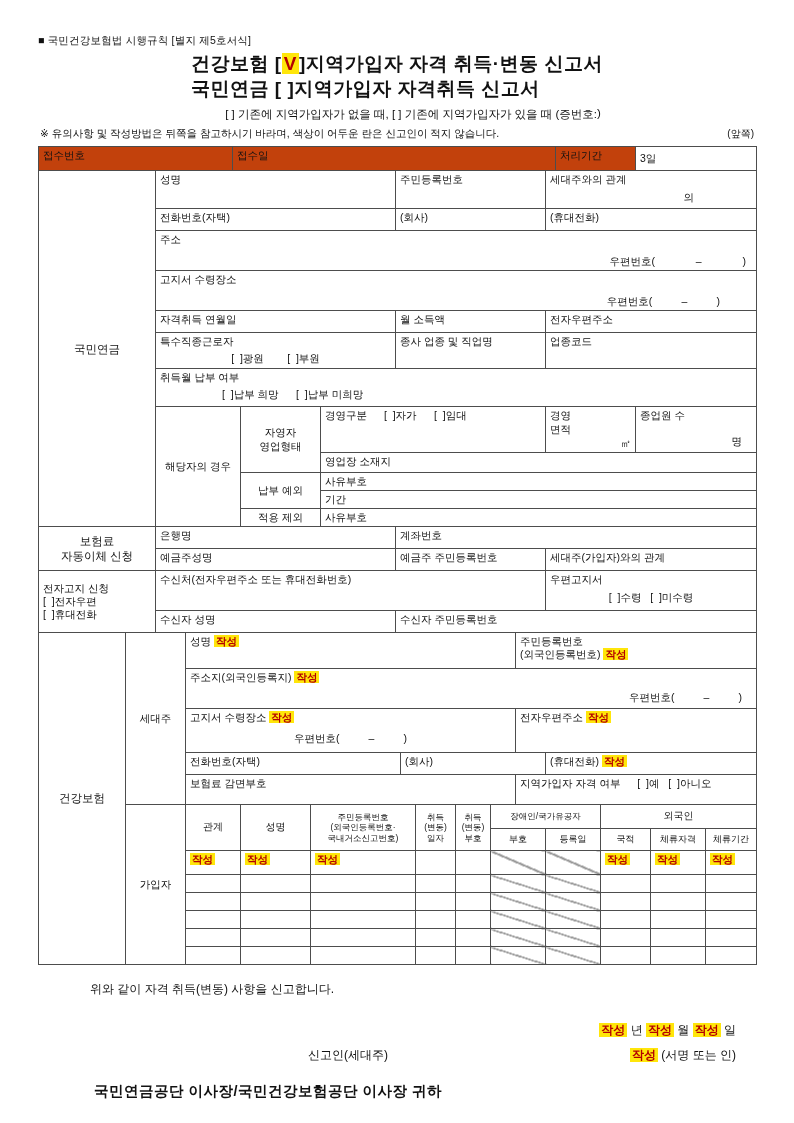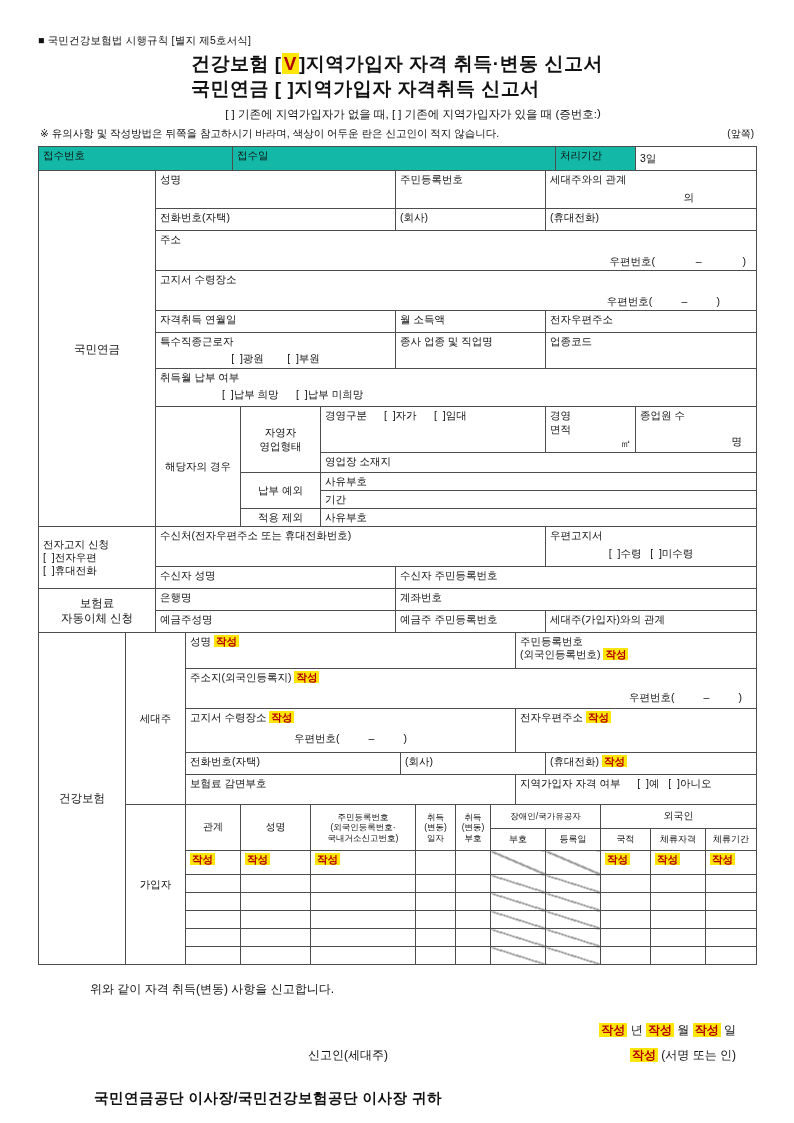--- a/index.html
+++ b/index.html
@@ -14,35 +14,35 @@
   .subtitle { display:flex; justify-content:center; font-size:11.5px; margin-top:6px; padding:0 18px 0 50px; }
   .noteline { display:flex; justify-content:space-between; font-size:10.5px; margin-top:5px; padding:0 2px; }
   .noteline .front { font-size:10px; }
   table { border-collapse:collapse; table-layout:fixed; width:718px; }
   table.joined { margin-top:-1px; }
   td { border:1px solid #4d4d4d; font-size:10.5px; vertical-align:top; padding:2px 4px; overflow:hidden; line-height:1.25; }
   td.sec { vertical-align:middle; text-align:center; font-size:11.5px; }
   td.secl { vertical-align:middle; font-size:10.5px; }
   td.hdr { vertical-align:middle; text-align:center; font-size:9px; padding:1px 1px; }
   td.hdr.tiny { font-size:8.5px; }
-  .shade { background:#14b8a6; }
+  .shade { background:#c2410c; }
   .pre { white-space:pre; }
   .prel { white-space:pre-line; }
   .r { text-align:right; }
   .c { text-align:center; }
   .diag { background-image:linear-gradient(to top right, transparent 47.5%, #999 47.5%, #999 52.5%, transparent 52.5%); }
   .zips { font-size:10.5px; }
   .opt { cursor:default; }
   .footer { width:718px; margin-top:16px; font-size:12px; }
   .declare { padding-left:52px; font-size:12px; }
   .dateline { text-align:right; padding-right:20px; margin-top:24px; font-size:12px; }
   .signline { position:relative; height:22px; margin-top:8px; font-size:12px; }
   .signline .who { position:absolute; left:270px; top:0; }
   .signline .sig { position:absolute; right:20px; top:0; }
-  .addressee { font-size:14.5px; font-weight:bold; padding-left:56px; margin-top:20px; letter-spacing:0.5px; }
+  .addressee { font-size:14.5px; font-weight:bold; padding-left:56px; margin-top:13px; letter-spacing:0.5px; }
   .graybar { width:718px; height:12px; background:#a6a6a6; margin-top:28px; }
 </style>
 </head>
 <body>
 
 <div class="page">
 
   <div class="reg">■ 국민건강보험법 시행규칙 [별지 제5호서식]</div>
 
   <div class="titles">
@@ -171,57 +171,57 @@
     </table>
 
   <table class="joined">
     <colgroup>
         <col style="width:117px">
         <col style="width:240px">
         <col style="width:150px">
         <col style="width:211px">
       </colgroup>
     <tbody>
-        <tr style="height:40px">
-      <td class="secl" rowspan="2">
-        <div>전자고지 신청</div>
-        <div class="pre opt">[  ]전자우편</div>
-        <div class="pre opt">[  ]휴대전화</div>
-      </td>
-      <td colspan="2">수신처(전자우편주소 또는 휴대전화번호)</td>
-      <td>
-        <div>우편고지서</div>
-        <div class="c pre opt" style="margin-top:5px">[  ]수령   [  ]미수령</div>
-      </td>
-    </tr>
-    <tr style="height:22px">
-      <td>수신자 성명</td>
-      <td colspan="2">수신자 주민등록번호</td>
+        <tr style="height:22px">
+      <td class="sec prel" rowspan="2">보험료
+자동이체 신청</td>
+      <td>은행명</td>
+      <td colspan="2">계좌번호</td>
+    </tr>
+    <tr style="height:22px">
+      <td>예금주성명</td>
+      <td>예금주 주민등록번호</td>
+      <td>세대주(가입자)와의 관계</td>
     </tr>
   </tbody>
     </table>
 
   <table class="joined">
     <colgroup>
         <col style="width:117px">
         <col style="width:240px">
         <col style="width:150px">
         <col style="width:211px">
       </colgroup>
     <tbody>
-        <tr style="height:22px">
-      <td class="sec prel" rowspan="2">보험료
-자동이체 신청</td>
-      <td>은행명</td>
-      <td colspan="2">계좌번호</td>
-    </tr>
-    <tr style="height:22px">
-      <td>예금주성명</td>
-      <td>예금주 주민등록번호</td>
-      <td>세대주(가입자)와의 관계</td>
+        <tr style="height:40px">
+      <td class="secl" rowspan="2">
+        <div>전자고지 신청</div>
+        <div class="pre opt">[  ]전자우편</div>
+        <div class="pre opt">[  ]휴대전화</div>
+      </td>
+      <td colspan="2">수신처(전자우편주소 또는 휴대전화번호)</td>
+      <td>
+        <div>우편고지서</div>
+        <div class="c pre opt" style="margin-top:5px">[  ]수령   [  ]미수령</div>
+      </td>
+    </tr>
+    <tr style="height:22px">
+      <td>수신자 성명</td>
+      <td colspan="2">수신자 주민등록번호</td>
     </tr>
   </tbody>
     </table>
 
   <table class="joined">
     <colgroup>
       <col style="width:87px">
         <col style="width:60px">
         <col style="width:55px">
         <col style="width:70px">

